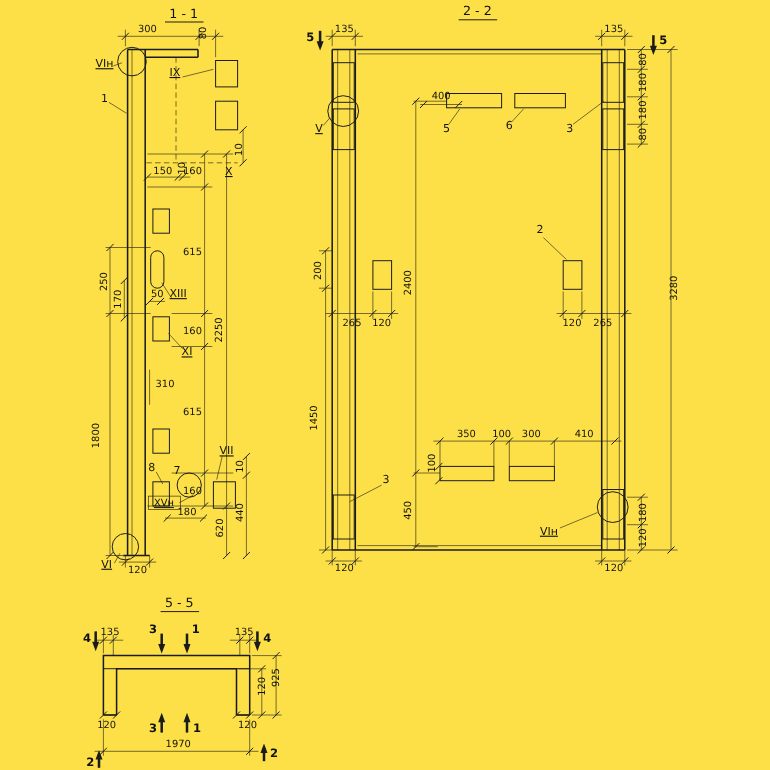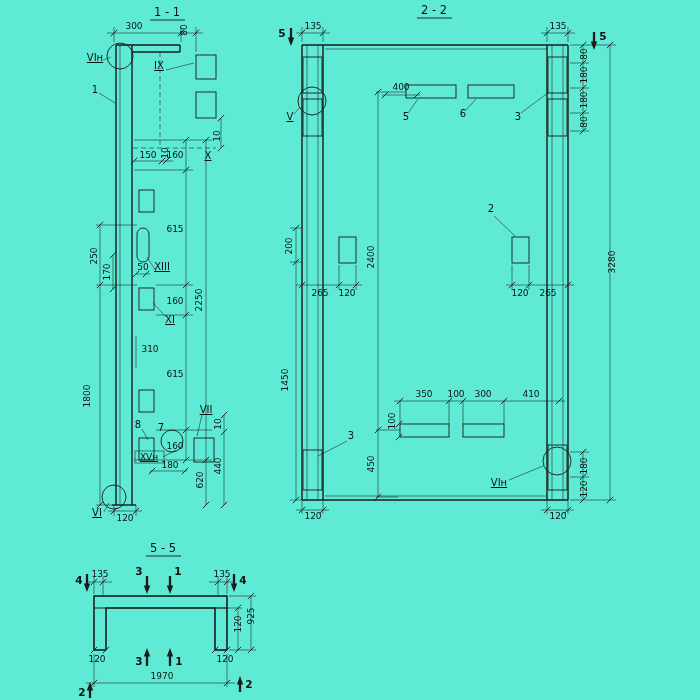--- a/index.html
+++ b/index.html
@@ -1,16 +1,16 @@
 <!DOCTYPE html>
 <html><head>
 <meta charset="utf-8">
 <style>
   html,body{margin:0;padding:0;background:#f5f5f2;}
-  #page{width:700px;height:700px;background:#5eead4;position:relative;overflow:hidden;}
+  #page{width:700px;height:700px;background:#fde047;position:relative;overflow:hidden;}
   svg{display:block;}
   svg line, svg path, svg rect, svg circle, svg polyline{stroke:#1b1b1b;fill:none;stroke-linecap:butt;}
   .thick{stroke-width:1.4;}
   .med{stroke-width:0.9;}
   .thin{stroke-width:0.55;}
   .dash{stroke-width:0.55;stroke-dasharray:5 3;}
   .cut{stroke-width:2.3;}
   .tkl{stroke-width:0.9;}
   svg text{font-family:"DejaVu Sans", sans-serif;fill:#111;stroke:none;font-size:9px;text-anchor:middle;}
   text.t10{font-size:10px;}

